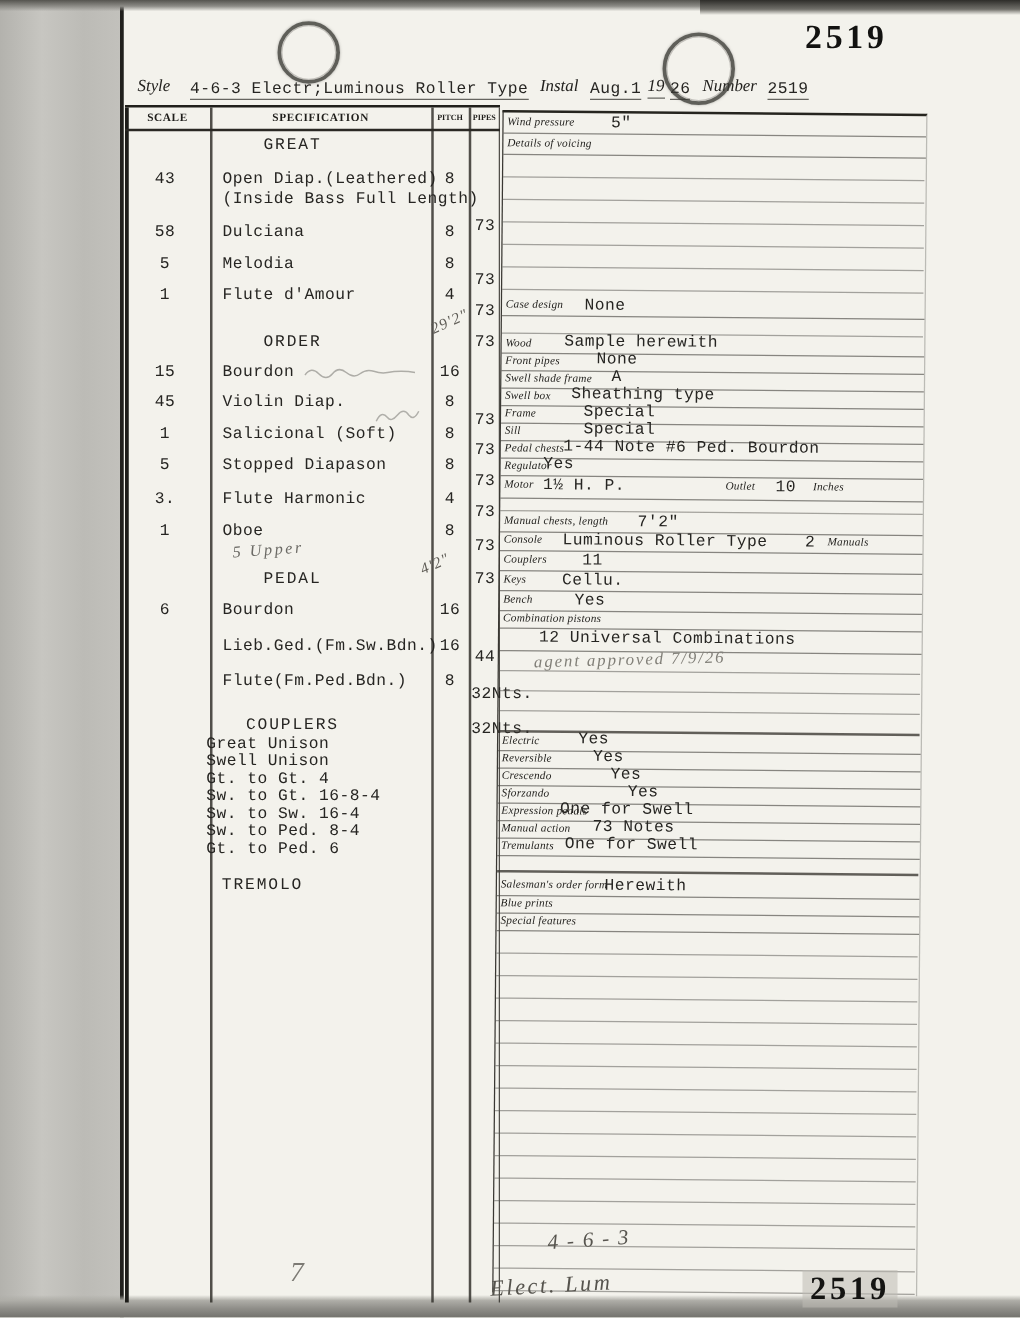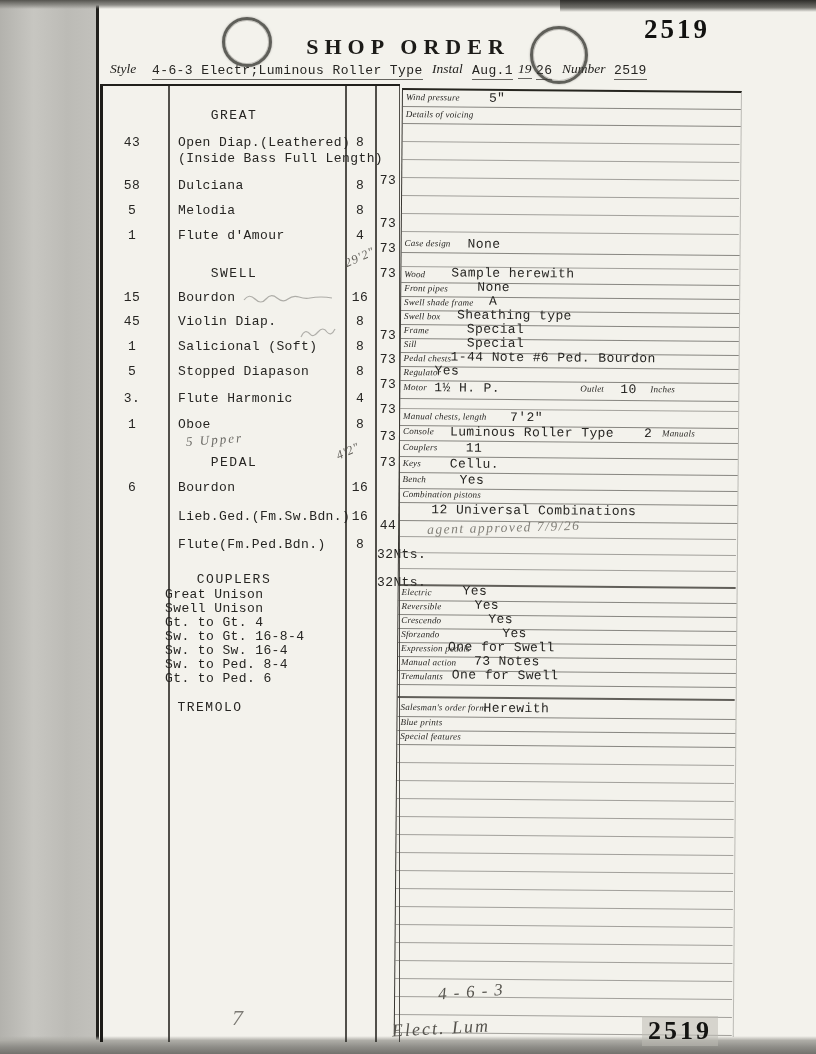--- a/index.html
+++ b/index.html
@@ -84,21 +84,20 @@
 <body>
 
 <div class="scan">
 
   <div class="edge-left"></div>
   <div class="edge-top"></div>
   <div class="edge-top-right"></div>
   <div class="edge-bottom"></div>
 
   <div class="stamp-top">2519</div>
-  <div class="shop-title">SHOP ORDER</div>
 
   <div class="style-line">
     <span class="sl-item pp" style="left:110px; top:1px;">Style</span>
     <span class="sl-item tw ul" style="left:152px; top:3px;">4-6-3 Electr;Luminous Roller Type</span>
     <span class="sl-item pp" style="left:432px; top:1px;">Instal</span>
     <span class="sl-item tw ul" style="left:472px; top:3px;">Aug.1</span>
     <span class="sl-item pp ul" style="left:518px; top:1px;">19</span>
     <span class="sl-item tw ul" style="left:536px; top:3px;">26</span>
     <span class="sl-item pp" style="left:562px; top:1px;">Number</span>
     <span class="sl-item tw ul" style="left:614px; top:3px;">2519</span>
@@ -107,20 +106,26 @@
   <div class="hole" style="left:222px; top:17px; width:44px; height:44px;"></div>
   <div class="hole" style="left:530px; top:26px; width:52px; height:52px;"></div>
 
   <div class="left-rail tw">
     <div class="vl heavy" style="left:0;"></div>
     <div class="vl" style="left:68px;"></div>
     <div class="vl" style="left:245px;"></div>
     <div class="vl" style="left:275px;"></div>
     <div class="vl" style="left:298.5px;"></div>
 
+    <div class="th-row">
+      <span class="th" style="left:0; width:68px;">SCALE</span>
+      <span class="th" style="left:68px; width:177px;">SPECIFICATION</span>
+      <span class="th tiny" style="left:245px; width:30px;">PITCH</span>
+      <span class="th tiny" style="left:275px; width:25px;">PIPES</span>
+    </div>
 
     <div class="sect-title" style="top:22px;">GREAT</div>
     <div class="srow" style="top:49px;">
       <span class="scale">43</span>
       <span class="spec">Open Diap.(Leathered)</span>
       <span class="spec2">(Inside Bass Full Length)</span>
       <span class="pitch">8</span>
       <span class="pipes">73</span>
     </div>
     <div class="srow" style="top:92px;">
@@ -135,21 +140,21 @@
       <span class="pitch">8</span>
       <span class="pipes">73</span>
     </div>
     <div class="srow" style="top:142px;">
       <span class="scale">1</span>
       <span class="spec">Flute d'Amour</span>
       <span class="pitch">4</span>
       <span class="pipes">73</span>
     </div>
 
-    <div class="sect-title" style="top:180px;">SWELL</div>
+    <div class="sect-title" style="top:180px;">ORDER</div>
     <div class="hand note-rot" style="position:absolute; left:244px; top:164px;">29'2"</div>
     <div class="srow" style="top:204px;">
       <span class="scale">15</span>
       <span class="spec">Bourdon</span>
       <svg class="scribble" style="left:142px; top:1px;" width="98" height="14">
         <path d="M2 9 q5 -7 11 -1 t11 0 t11 -1 t11 1 t11 -2 t11 1 t11 -1 t11 1" stroke="#9d9c97" fill="none" stroke-width="1.2"></path>
       </svg>
       <span class="pitch">16</span>
       <span class="pipes">73</span>
     </div>

